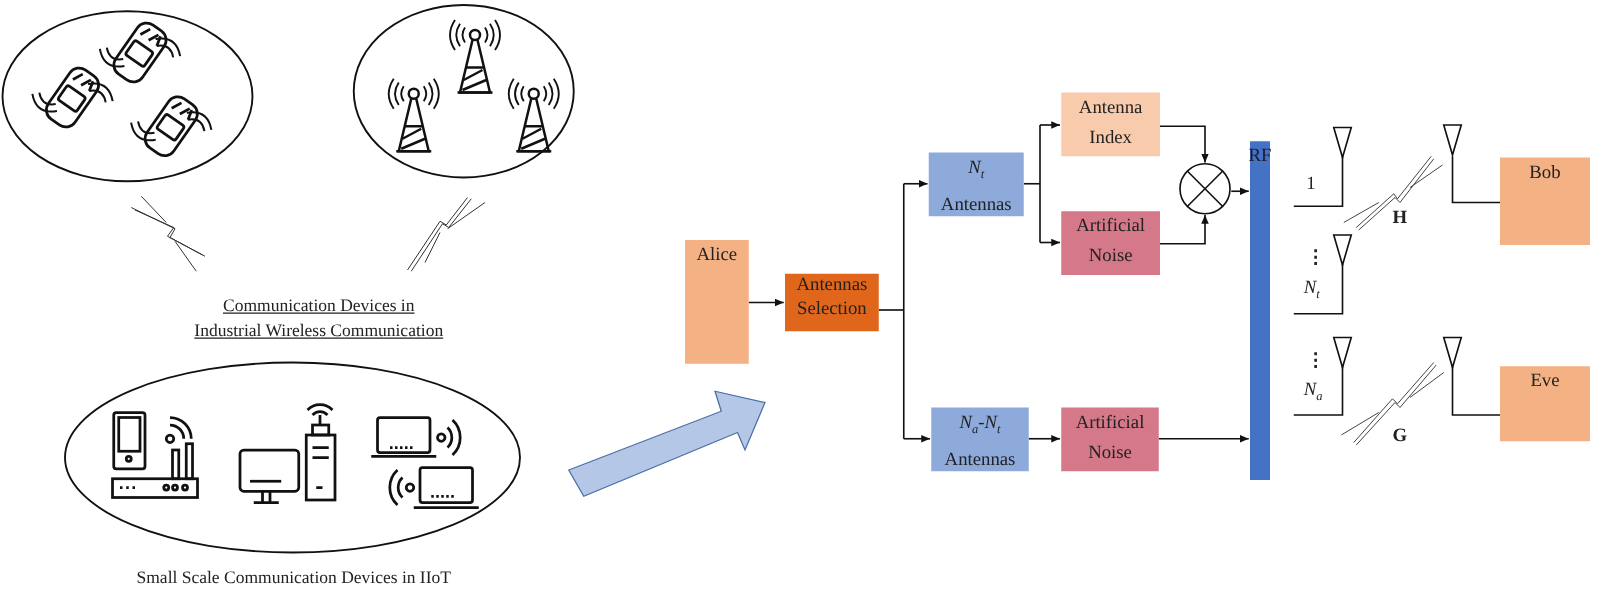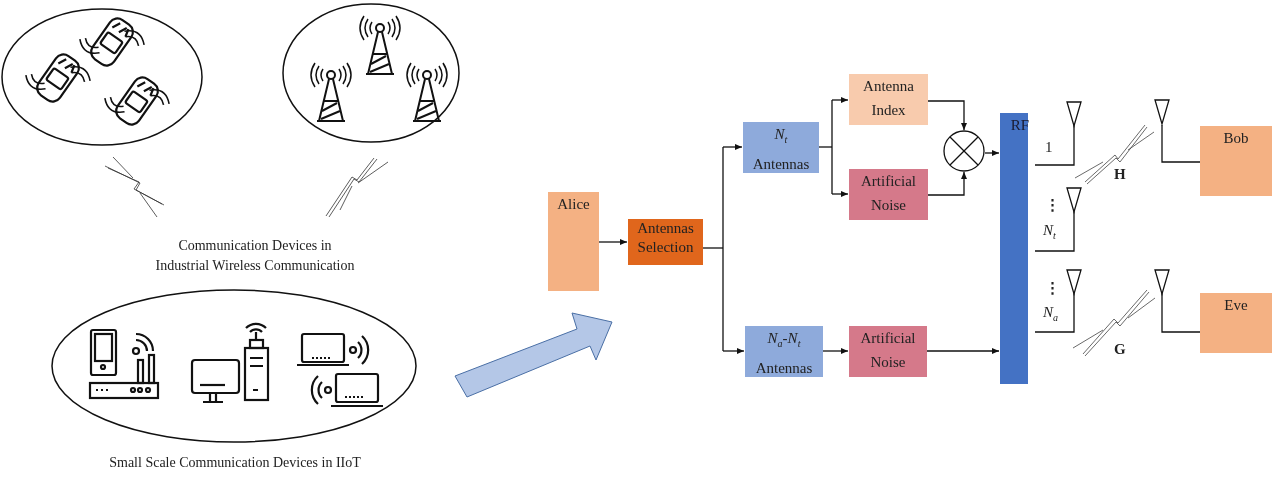--- a/index.html
+++ b/index.html
@@ -181,21 +181,21 @@
     <path d="M1087,184 L1116,158 L1120,162 L1147,127"></path>
     <path d="M1075,178 L1103,162 M1128,150 L1154,132"></path>
   </g>
   <g stroke="#444" stroke-width="0.8" fill="none">
     <path d="M1083,354 L1114,319 L1118,323 L1147,290"></path>
     <path d="M1085,356 L1116,322 L1120,326 L1149,292"></path>
     <path d="M1073,348 L1103,330 M1128,318 L1155,298"></path>
   </g>
 </svg>
 
-<div class="caption" style="left:120px; top:236px; width:270px;">
+<div class="caption" style="left:120px; top:236px; width:270px;text-decoration:underline;">
   <div>Communication Devices in</div>
   <div>Industrial Wireless Communication</div>
 </div>
 <div class="caption" style="left:80px; top:453px; width:310px;text-align:center;">Small Scale Communication Devices in IIoT</div>
 
 <div class="box" style="left:548px; top:192px; width:51px; height:99px; background:#f4b183;">
   <span>Alice</span>
 </div>
 
 <div class="box" style="left:628px; top:219px; width:75px; height:46px; background:#e0661c; line-height:19px;">
@@ -221,21 +221,21 @@
 <div class="box" style="left:745px; top:326px; width:78px; height:51px; background:#8eaadb;">
   <span><i>N</i><sub class="ital">a</sub><i>-</i><i>N</i><sub class="ital">t</sub></span>
   <span>Antennas</span>
 </div>
 
 <div class="box" style="left:849px; top:326px; width:78px; height:51px; background:#d5798a;">
   <span>Artificial</span>
   <span>Noise</span>
 </div>
 
-<div class="box" style="left:1000px; top:113px; width:16px; height:271px; background:#4472c4;padding-left:12px;">
+<div class="box" style="left:1000px; top:113px; width:16px; height:271px; background:#4472c4;">
   <span style="color:#1a1a2e;">RF</span>
 </div>
 
 <div class="box" style="left:1200px; top:126px; width:72px; height:70px; background:#f4b183;">
   <span>Bob</span>
 </div>
 
 <div class="box" style="left:1200px; top:293px; width:72px; height:60px; background:#f4b183;">
   <span>Eve</span>
 </div>

